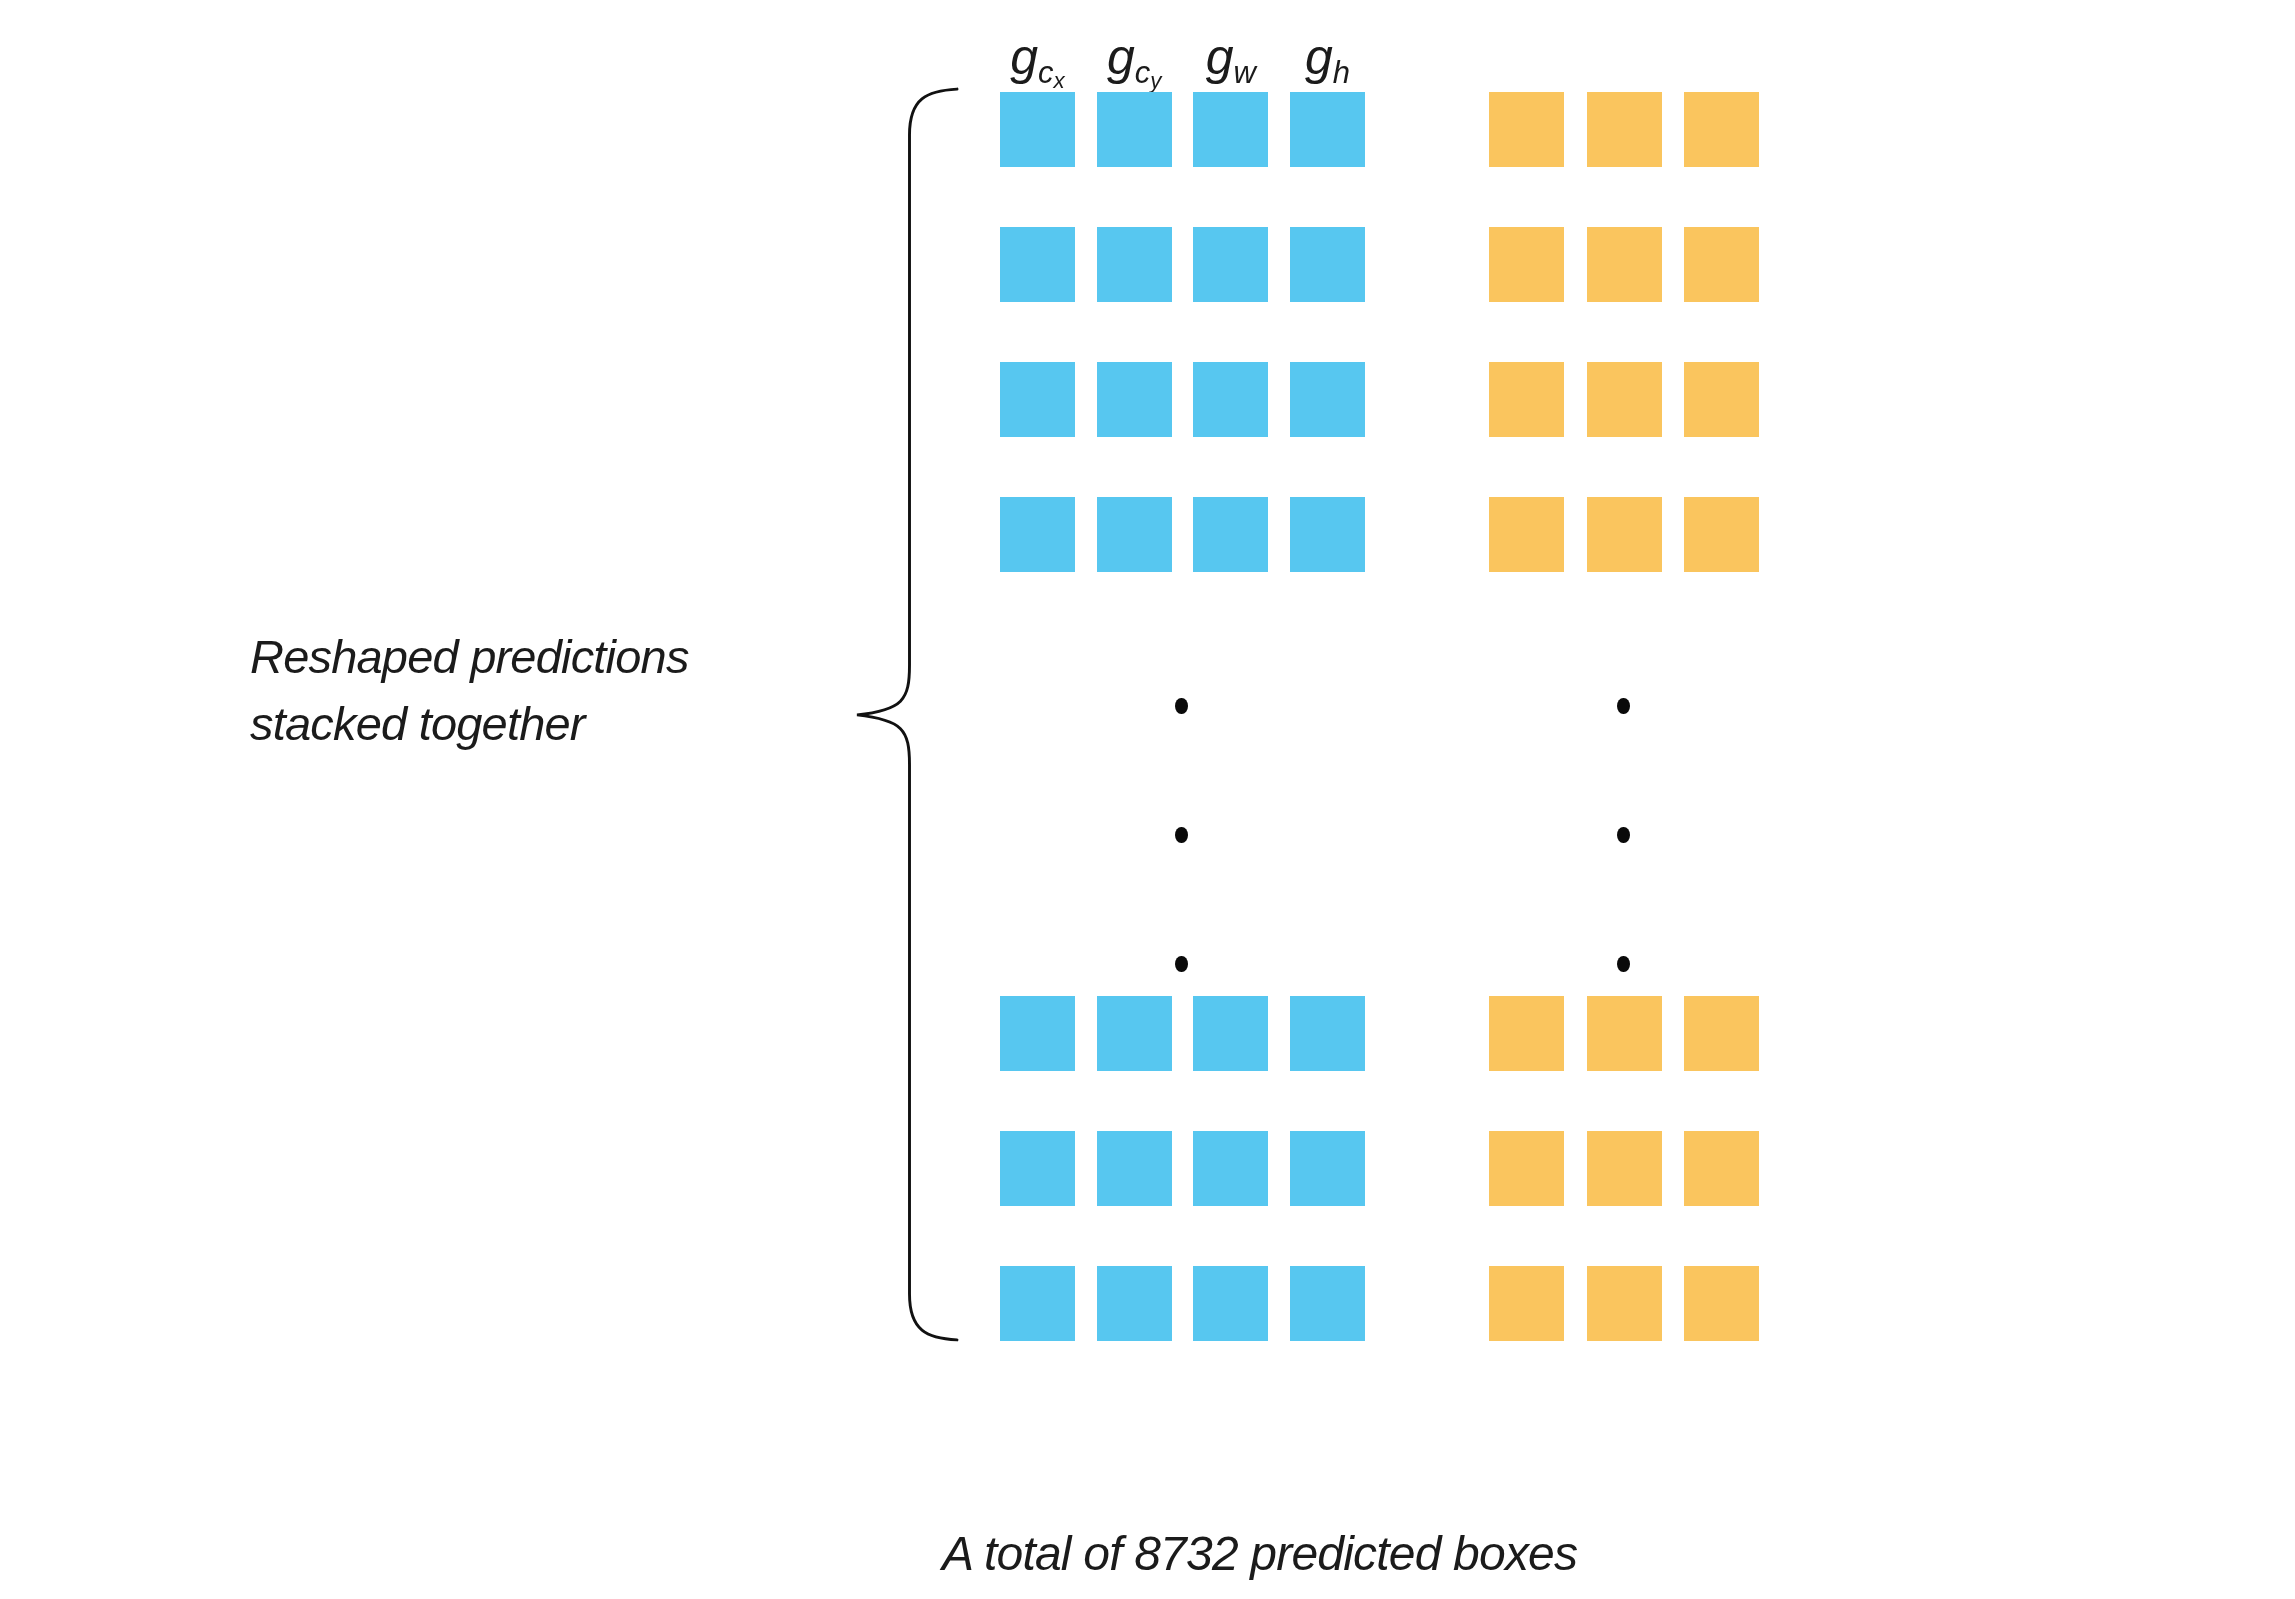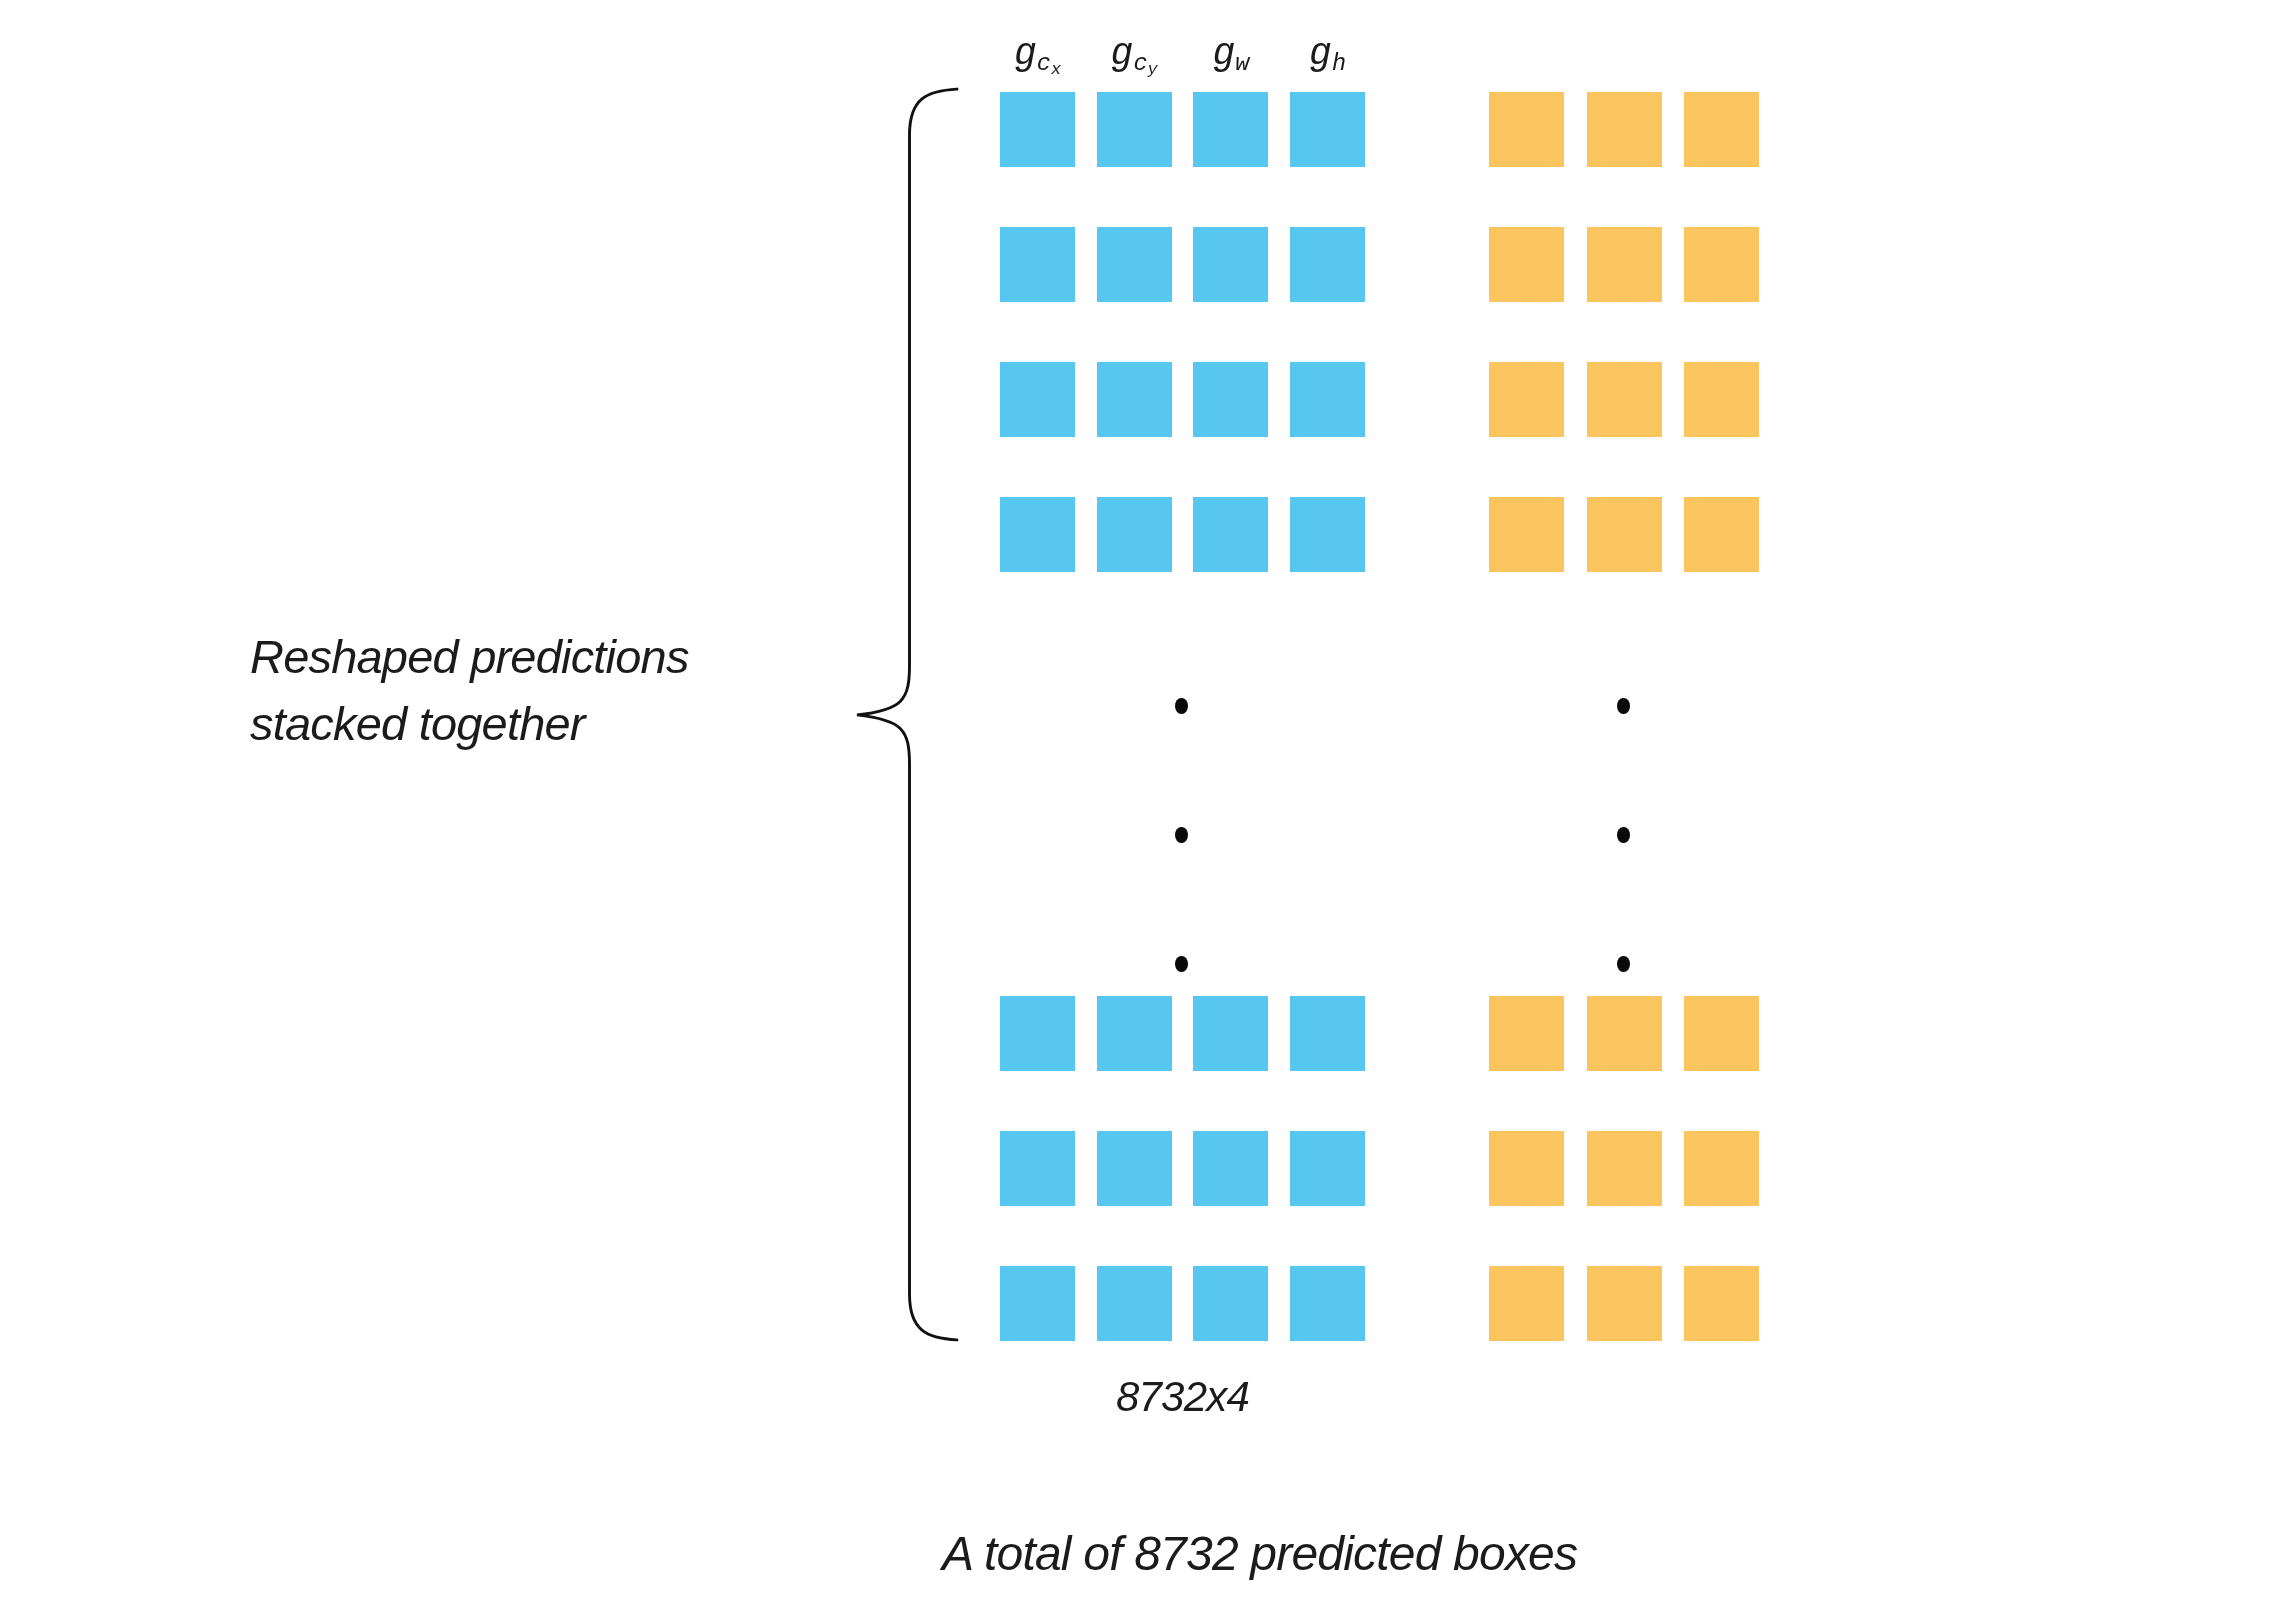--- a/index.html
+++ b/index.html
@@ -26,25 +26,25 @@
     font-size: 47px; line-height: 67px;
     letter-spacing: -0.8px;
     color: var(--ink);
   }
 
   
   .brace { position: absolute; left: 842px; top: 79px; width: 125px; height: 1271px; }
 
   
   .headers {
-    position: absolute; top: 19px; height: 60px;
+    position: absolute; top: 28px; height: 60px;
     display: grid; align-items: end;
-    font-family: Liberation Mono, monospace;
+    font-family: Liberation Sans, sans-serif;
     font-style: italic;
-    font-size: 38px; color: var(--ink);
+    font-size: 50px; color: var(--ink);
   }
   .headers.blue-h  { left: 1000px; width: 365px; grid-template-columns: repeat(4, 75px); column-gap: 21.7px; }
   .headers.orange-h{ left: 1489px; width: 270px; grid-template-columns: repeat(3, 75px); column-gap: 22.5px; }
   .hdr-cell { text-align: center; white-space: nowrap; }
   .hdr-sub { font-size: 0.62em; vertical-align: -0.28em; }
   .hdr-subsub { font-size: 0.72em; vertical-align: -0.22em; }
 
   
   .grid { position: absolute; display: grid; }
   .grid.blue-top    { left: 1000px; top: 92px;  grid-template-columns: repeat(4, 75px); column-gap: 21.7px; row-gap: 60px; }
@@ -169,18 +169,17 @@
       <div class="dot"></div>
       <div class="dot"></div>
       <div class="dot"></div>
     </div>
   <div class="dots orange-d" id="dots-orange">
       <div class="dot"></div>
       <div class="dot"></div>
       <div class="dot"></div>
     </div>
 
-  <div class="dims blue-dim">8732x4</div>
 
   <div class="caption">A total of 8732 predicted boxes</div>
 
 </div>
 
 
 </body></html>

